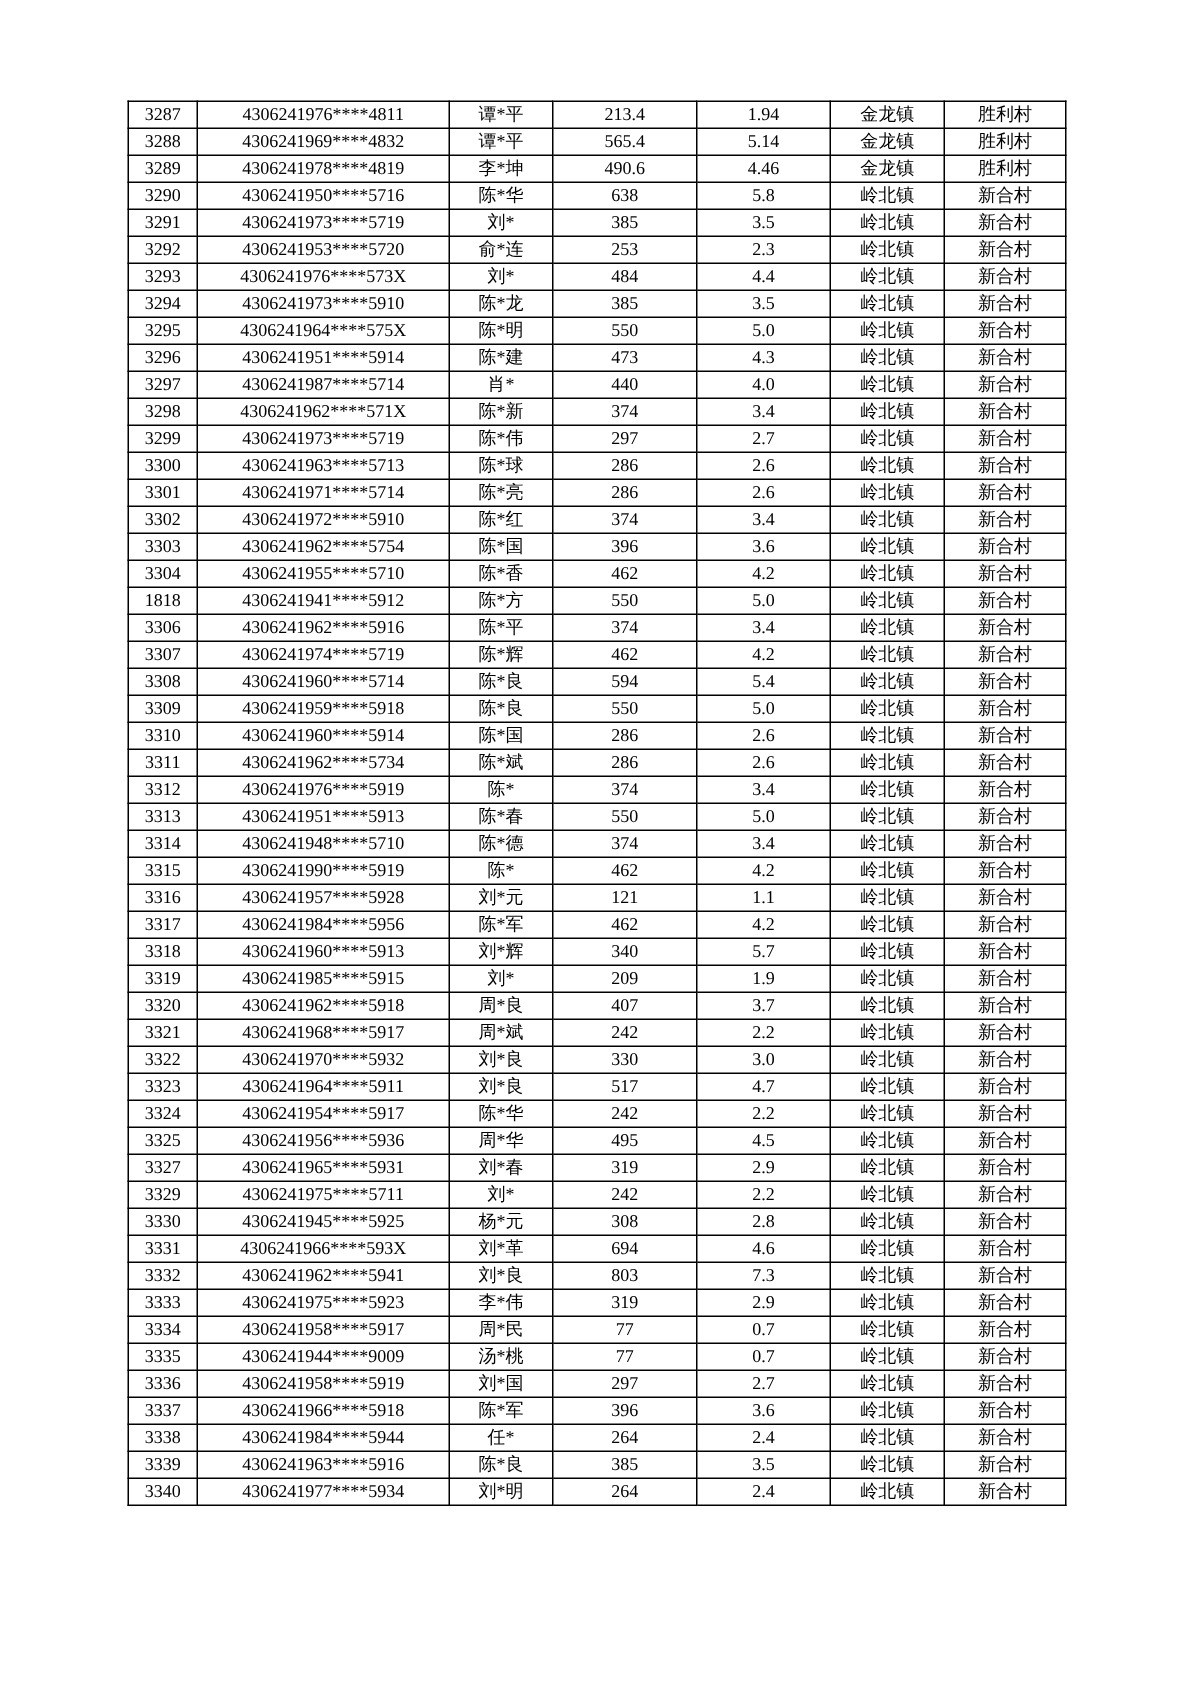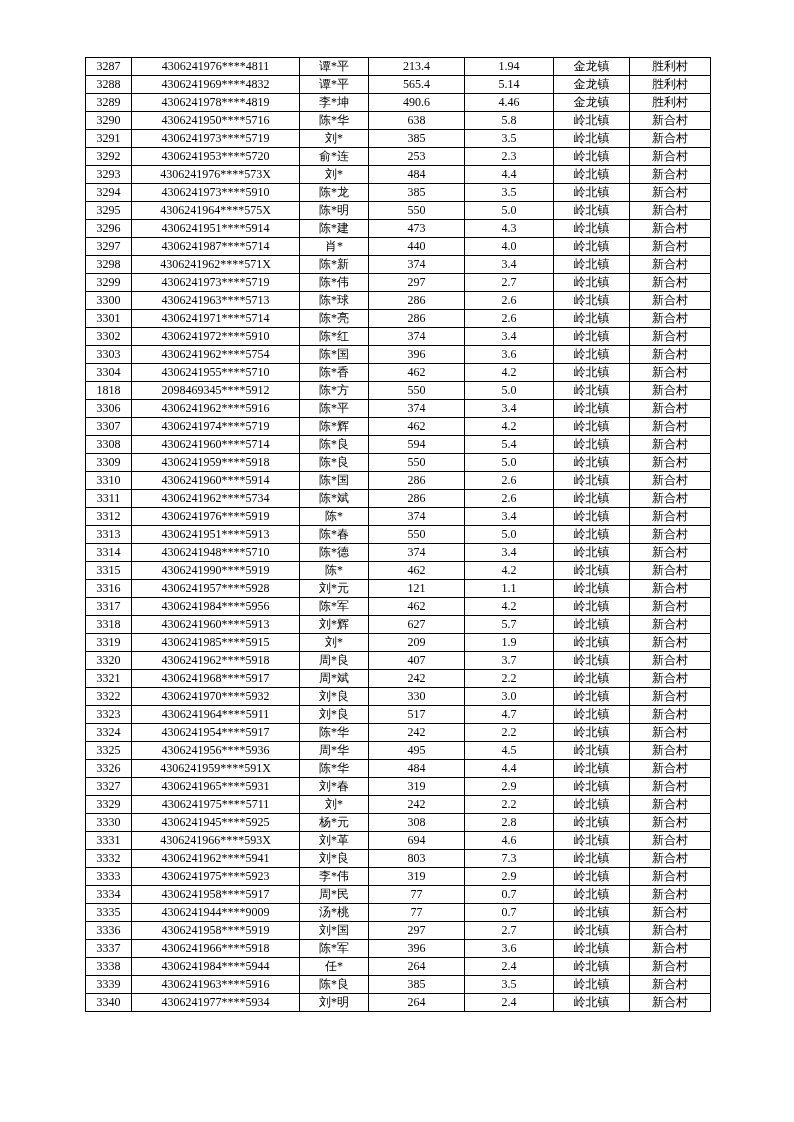--- a/index.html
+++ b/index.html
@@ -12,21 +12,21 @@
     width: 794px;
     height: 1122px;
     background: #ffffff;
     overflow: hidden;
     font-family: "Liberation Serif", "DejaVu Serif", serif;
     color: #000000;
   }
   .table-wrap {
     position: absolute;
     left: 85px;
-    top: 57px;
+    top: 67px;
   }
   table.records {
     border-collapse: collapse;
     table-layout: fixed;
     font-size: 12px;
   }
   table.records td {
     border: 1px solid #000000;
     height: 17px;
     line-height: 17px;
@@ -217,21 +217,21 @@
             <td>3304</td>
             <td>4306241955****5710</td>
             <td>陈*香</td>
             <td>462</td>
             <td>4.2</td>
             <td>岭北镇</td>
             <td>新合村</td>
           </tr>
           <tr>
             <td>1818</td>
-            <td>2098469345****5912</td>
+            <td>4306241941****5912</td>
             <td>陈*方</td>
             <td>550</td>
             <td>5.0</td>
             <td>岭北镇</td>
             <td>新合村</td>
           </tr>
           <tr>
             <td>3306</td>
             <td>4306241962****5916</td>
             <td>陈*平</td>
@@ -336,21 +336,21 @@
             <td>陈*军</td>
             <td>462</td>
             <td>4.2</td>
             <td>岭北镇</td>
             <td>新合村</td>
           </tr>
           <tr>
             <td>3318</td>
             <td>4306241960****5913</td>
             <td>刘*辉</td>
-            <td>627</td>
+            <td>340</td>
             <td>5.7</td>
             <td>岭北镇</td>
             <td>新合村</td>
           </tr>
           <tr>
             <td>3319</td>
             <td>4306241985****5915</td>
             <td>刘*</td>
             <td>209</td>
             <td>1.9</td>
@@ -401,29 +401,20 @@
             <td>2.2</td>
             <td>岭北镇</td>
             <td>新合村</td>
           </tr>
           <tr>
             <td>3325</td>
             <td>4306241956****5936</td>
             <td>周*华</td>
             <td>495</td>
             <td>4.5</td>
-            <td>岭北镇</td>
-            <td>新合村</td>
-          </tr>
-          <tr>
-            <td>3326</td>
-            <td>4306241959****591X</td>
-            <td>陈*华</td>
-            <td>484</td>
-            <td>4.4</td>
             <td>岭北镇</td>
             <td>新合村</td>
           </tr>
           <tr>
             <td>3327</td>
             <td>4306241965****5931</td>
             <td>刘*春</td>
             <td>319</td>
             <td>2.9</td>
             <td>岭北镇</td>

